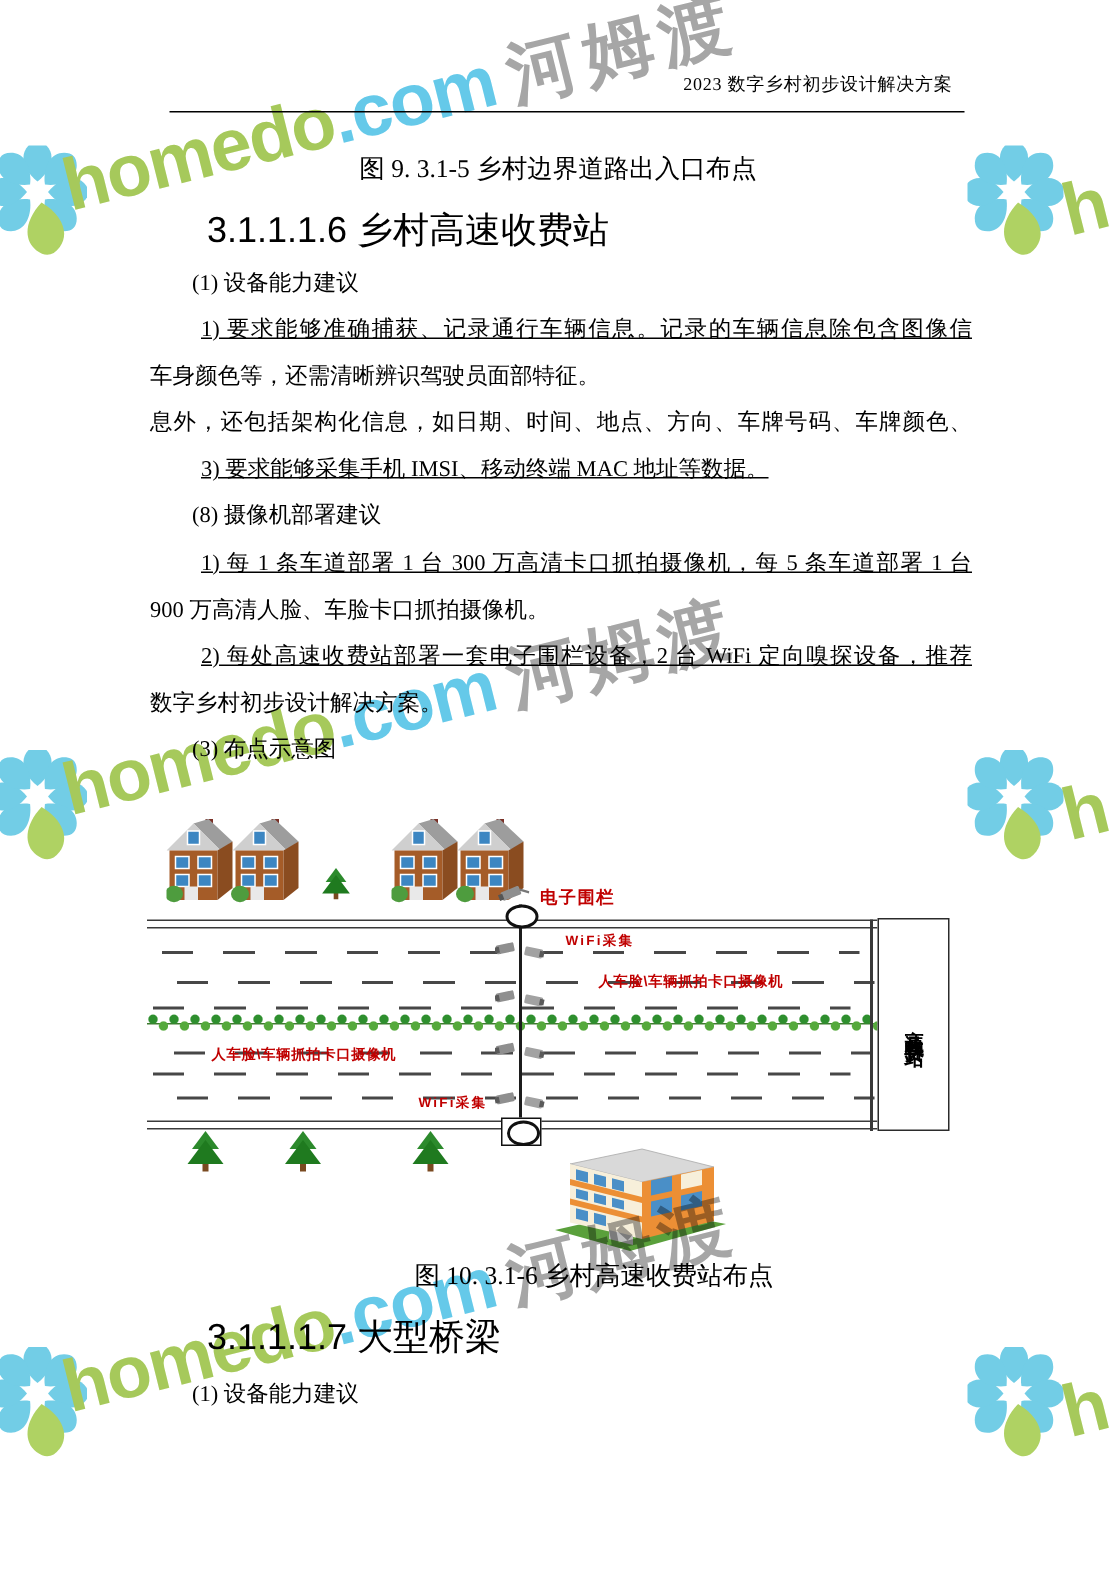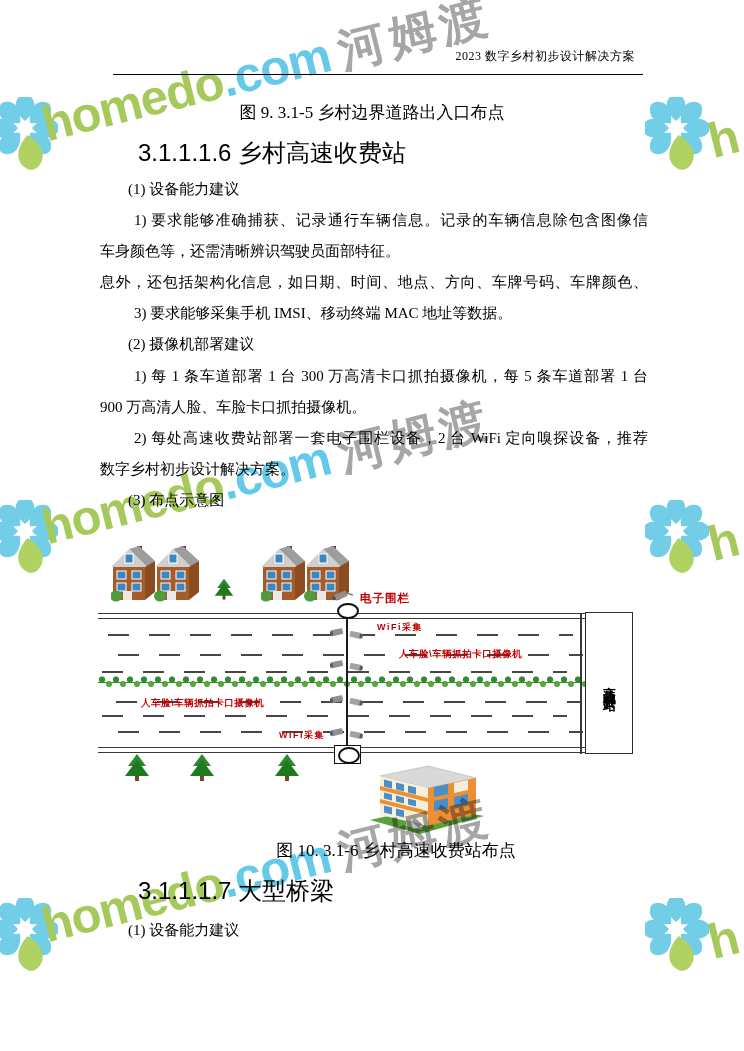--- a/index.html
+++ b/index.html
@@ -17,21 +17,21 @@
   .cap9{top:101px;}
   .cap10{top:839px;margin-left:24px;}
   .sec-heading{position:absolute;left:138px;font-weight:normal;font-size:24px;
                font-family:"Liberation Sans","DejaVu Sans",sans-serif;white-space:nowrap;}
   .h6{top:137px;}
   .h7{top:875px;}
   .body-block{position:absolute;left:100px;top:174px;width:548px;font-size:15px;line-height:31.1px;}
   .body-block2{position:absolute;left:100px;top:915px;width:548px;font-size:15px;line-height:31.1px;}
   .bline{height:31.1px;white-space:nowrap;}
   .ind1{padding-left:28px;}
-  .ind2{padding-left:34px;}
+  .ind2{padding-left:34px;text-decoration:underline;}
   .stretch{white-space:normal;text-align:justify;text-align-last:justify;}
   .doc-footer{position:absolute;top:967px;left:0;width:744px;text-align:center;font-size:12.5px;}
 
   
   .diagram{position:absolute;left:0;top:545px;width:744px;height:300px;}
   .diagram *{position:absolute;}
   .road{left:98px;top:68px;width:487px;height:141px;}
   .rline{left:0;width:100%;height:0;border-top:1.6px solid #3a3a3a;}
   .dashrow{left:10px;width:465px;height:2px;
            background:repeating-linear-gradient(90deg,#474747 0 21px,rgba(0,0,0,0) 21px 41px);}
@@ -86,21 +86,21 @@
   <div class="fig-caption cap9">图 9. 3.1-5 乡村边界道路出入口布点</div>
 
   <div class="sec-heading h6">3.1.1.1.6 乡村高速收费站</div>
 
   <div class="body-block">
     <div class="bline ind1">(1) 设备能力建议</div>
     <div class="bline ind2 stretch">1) 要求能够准确捕获、记录通行车辆信息。记录的车辆信息除包含图像信</div>
     <div class="bline">车身颜色等，还需清晰辨识驾驶员面部特征。</div>
     <div class="bline stretch">息外，还包括架构化信息，如日期、时间、地点、方向、车牌号码、车牌颜色、</div>
     <div class="bline ind2">3) 要求能够采集手机 IMSI、移动终端 MAC 地址等数据。</div>
-    <div class="bline ind1">(2) 摄像机部署建议</div>
+    <div class="bline ind1">(8) 摄像机部署建议</div>
     <div class="bline ind2 stretch">1) 每 1 条车道部署 1 台 300 万高清卡口抓拍摄像机，每 5 条车道部署 1 台</div>
     <div class="bline">900 万高清人脸、车脸卡口抓拍摄像机。</div>
     <div class="bline ind2 stretch">2) 每处高速收费站部署一套电子围栏设备，2 台 WiFi 定向嗅探设备，推荐</div>
     <div class="bline">数字乡村初步设计解决方案。</div>
     <div class="bline ind1">(3) 布点示意图</div>
   </div>
 
   <div class="diagram">
 
     <svg class="houses" style="left:111px;top:0" width="92" height="57" viewBox="0 0 92 57">

